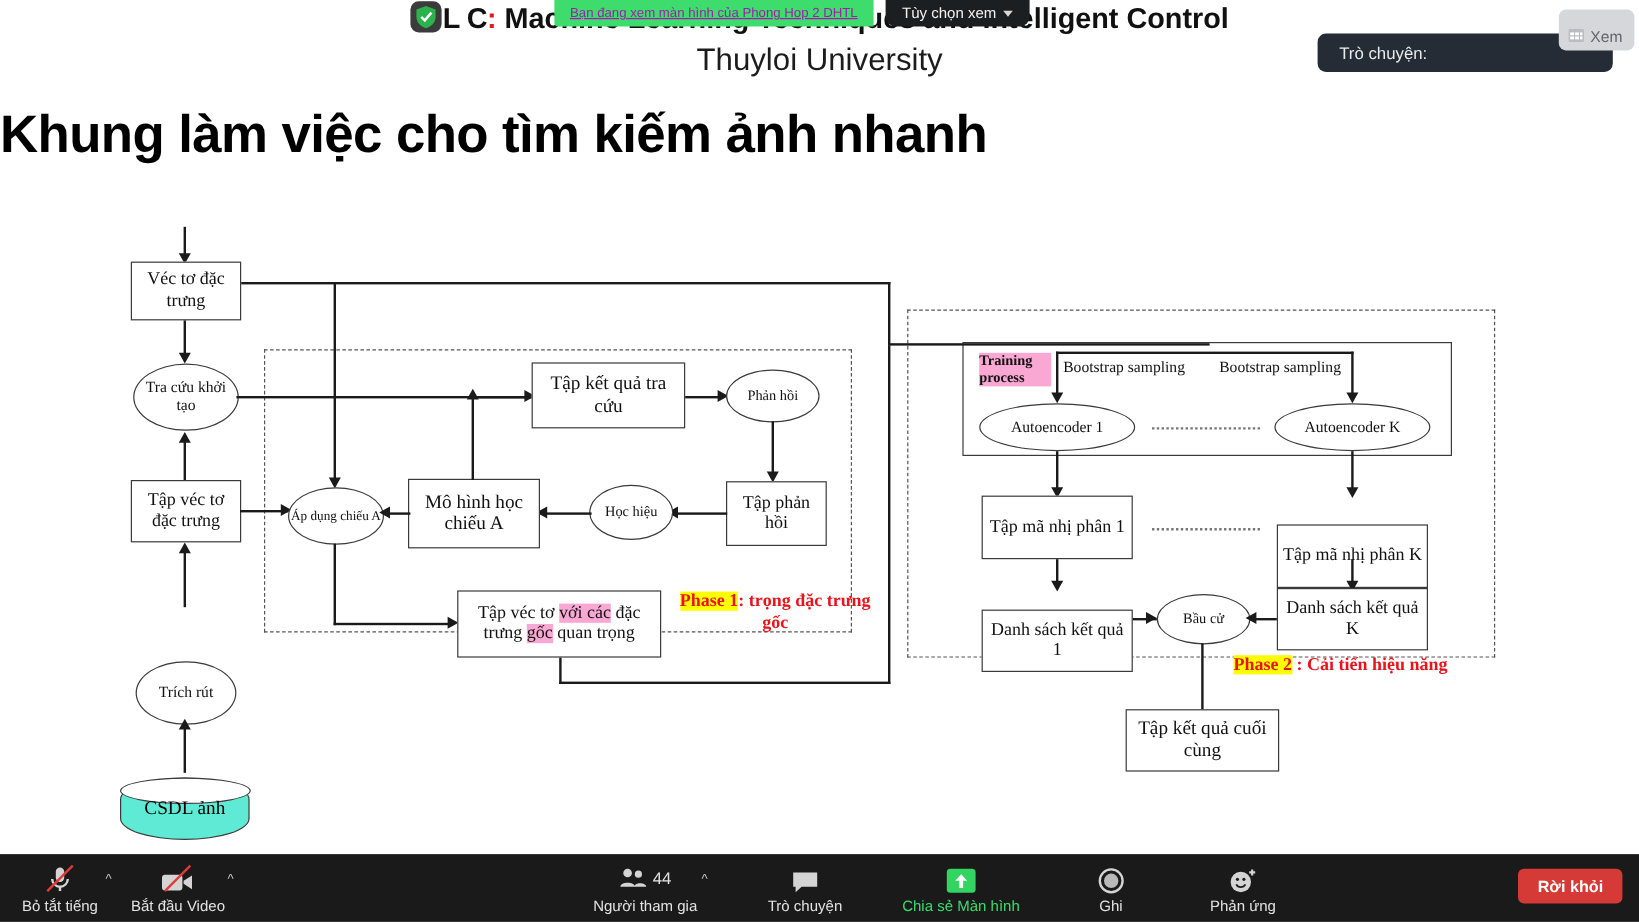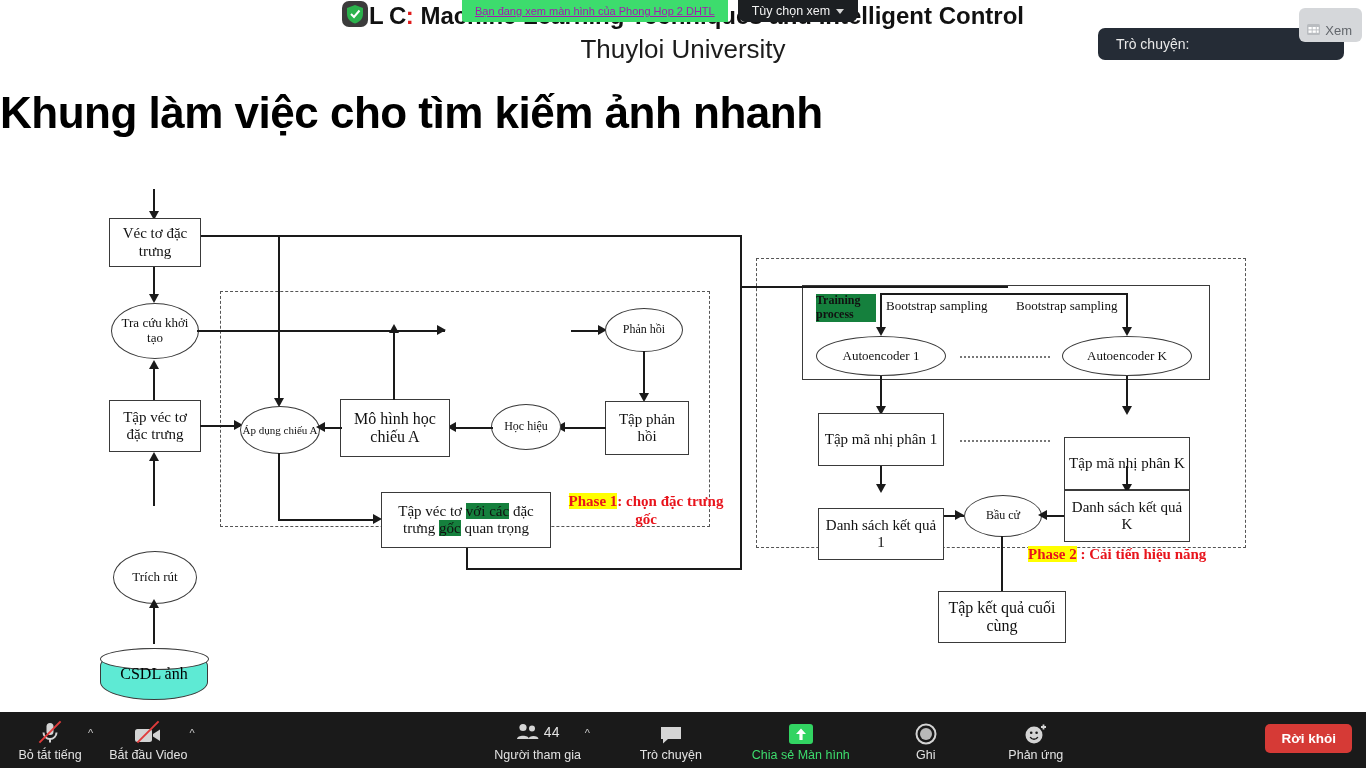--- a/index.html
+++ b/index.html
@@ -59,21 +59,21 @@
   .lnv{width:2px;}
   .arrow{position:absolute;width:0;height:0;}
   .ar-down{border-left:5px solid transparent;border-right:5px solid transparent;border-top:9px solid #1a1a1a;}
   .ar-up{border-left:5px solid transparent;border-right:5px solid transparent;border-bottom:9px solid #1a1a1a;}
   .ar-right{border-top:5px solid transparent;border-bottom:5px solid transparent;border-left:9px solid #1a1a1a;}
   .ar-left{border-top:5px solid transparent;border-bottom:5px solid transparent;border-right:9px solid #1a1a1a;}
   .dashbox{position:absolute;box-sizing:border-box;border:1.5px dashed #555;}
   .plainbox{position:absolute;box-sizing:border-box;border:1.5px solid #3a3a3a;}
   .dotline{position:absolute;border-top:2px dotted #777;}
   .lbl{position:absolute;font-family:"Liberation Serif",serif;color:#111;}
-  .hl{background:#15803d;}
+  .hl{background:#f9a8d4;}
   .phase{position:absolute;font-family:"Liberation Serif",serif;font-weight:bold;color:#e8141c;text-align:center;line-height:1.2;}
   .phase .tag{background:#ffff00;color:#e8141c;}
   
   #topbar{position:absolute;left:462px;top:0;height:22px;display:flex;align-items:stretch;z-index:20;}
   #share-banner{
     background:#3ddc6d;color:#a21caf;font-size:11px;display:flex;align-items:center;
     padding:0 13px;white-space:nowrap;border-bottom-left-radius:3px;text-decoration:underline;
   }
   #view-opt{
     background:#1c1f22;color:#f2f2f2;font-size:12.5px;display:flex;align-items:center;gap:6px;
@@ -179,20 +179,23 @@
     <div class="ln lnh" style="left:200px;top:255px;width:40px;"></div>
     <div class="arrow ar-right" style="left:234px;top:250px;"></div>
 
     <div class="ln lnv" style="left:278px;top:66px;height:165px;"></div>
     <div class="arrow ar-down" style="left:274px;top:228px;"></div>
 
     <div class="node ellipse" style="left:240px;top:236px;width:80px;height:48px;font-size:11px;">
       <span>Áp dụng chiếu A</span>
     </div>
 
+    <div class="node" style="left:443px;top:132px;width:128px;height:55px;font-size:16px;padding:0 6px;">
+      <span>Tập kết quả tra cứu</span>
+    </div>
 
     <div class="ln lnh" style="left:571px;top:160px;width:32px;"></div>
     <div class="arrow ar-right" style="left:598px;top:155px;"></div>
 
     <div class="node ellipse" style="left:605px;top:138px;width:78px;height:44px;font-size:12px;">
       <span>Phản hồi</span>
     </div>
 
     <div class="ln lnv" style="left:643px;top:181px;height:45px;"></div>
     <div class="arrow ar-down" style="left:639px;top:223px;"></div>
@@ -224,21 +227,21 @@
 
     <div class="ln lnv" style="left:278px;top:283px;height:68px;"></div>
     <div class="ln lnh" style="left:278px;top:349px;width:100px;"></div>
     <div class="arrow ar-right" style="left:373px;top:344px;"></div>
 
     <div class="node" style="left:381px;top:322px;width:170px;height:56px;font-size:15px;padding:0 6px;">
       <span style="display:block;"><span>Tập véc tơ </span><span class="hl">với các</span><span> đặc trưng </span><span class="hl">gốc</span><span> quan trọng</span></span>
     </div>
 
     <div class="phase" style="left:556px;top:322px;width:180px;font-size:15px;">
-      <span class="tag">Phase 1</span><span>: chọn đặc trưng gốc</span>
+      <span class="tag">Phase 1</span><span>: trọng đặc trưng gốc</span>
     </div>
 
     <div class="ln lnv" style="left:466px;top:378px;height:22px;"></div>
     <div class="ln lnh" style="left:466px;top:398px;width:276px;"></div>
     <div class="ln lnv" style="left:740px;top:118px;height:282px;"></div>
 
     <div class="lbl hl" style="left:816px;top:124px;width:60px;font-size:12px;font-weight:bold;line-height:1.15;">Training process</div>
 
     <div class="lbl" style="left:886px;top:128px;font-size:13px;">Bootstrap sampling</div>
     <div class="lbl" style="left:1016px;top:128px;font-size:13px;">Bootstrap sampling</div>

